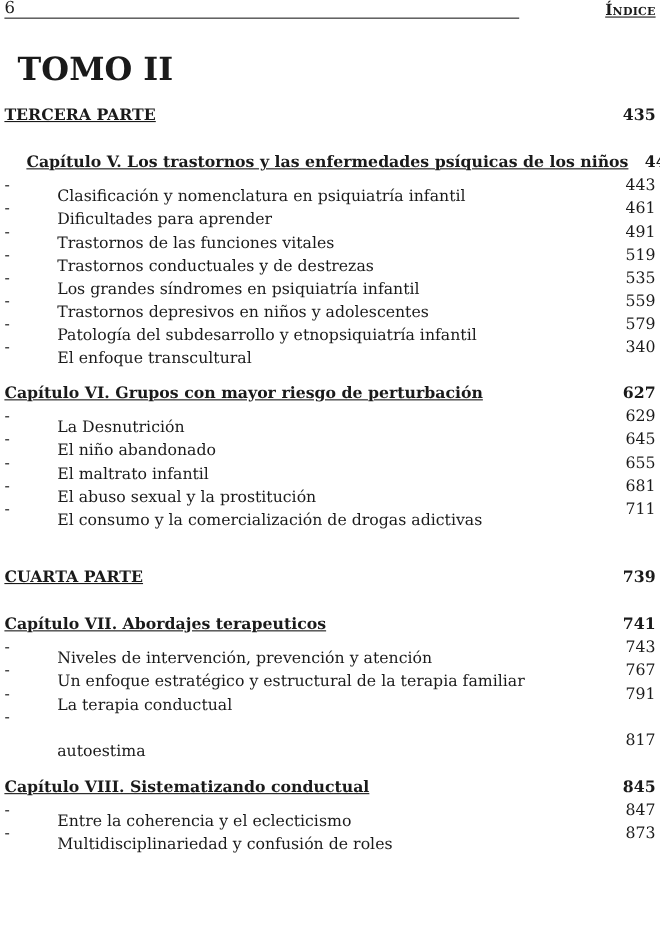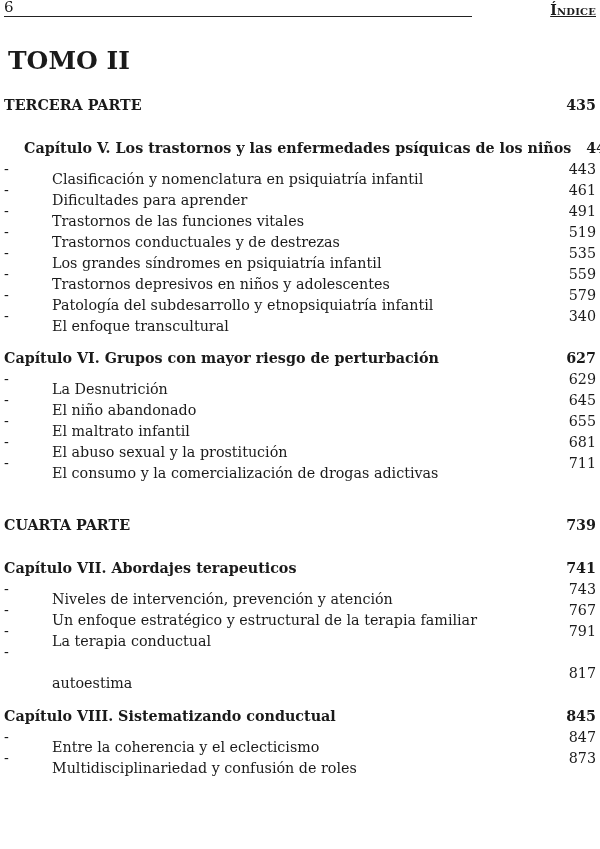--- a/index.html
+++ b/index.html
@@ -2,27 +2,27 @@
 <html><head>
 <meta charset="utf-8">
 <style>
   html, body { margin:0; padding:0; background:#ffffff; }
   body { width:600px; height:849px; position:relative; overflow:hidden;
          font-family:"DejaVu Serif", serif; color:#1a1a1a; }
   .header { position:absolute; left:4px; top:0; width:592px; height:18px; }
   .hdr-num { position:absolute; left:0; top:-2px; font-size:15px; }
   .hdr-rule { position:absolute; left:0; top:16px; width:468px; height:1px; background:#222; }
   .hdr-title { position:absolute; right:0; top:2px; font-size:14px; font-weight:bold; letter-spacing:0.2px; font-variant:small-caps;text-decoration:underline; }
-  .tomo { position:absolute; left:8px; top:46px; font-size:25px; font-weight:bold; }
+  .tomo { position:absolute; left:16px; top:46px; font-size:29px; font-weight:bold; }
   .row { position:absolute; left:4px; width:592px; height:20px; font-size:14.3px; line-height:20px; white-space:nowrap; }
   .row .pg { position:absolute; right:0; top:0; }
   .row.bold { font-weight:bold; }
   .row .dash { position:absolute; left:0; top:0; }
   .row .txt { position:absolute; left:48px; top:10px; }
-  .row .txt0 { position:absolute; left:0; top:0; }
+  .row .txt0 { position:absolute; left:0; top:0;text-decoration:underline; }
 </style>
 </head>
 <body>
 
 <div class="header">
   <span class="hdr-num">6</span>
   <div class="hdr-rule"></div>
   <span class="hdr-title">Índice</span>
 </div>
 

